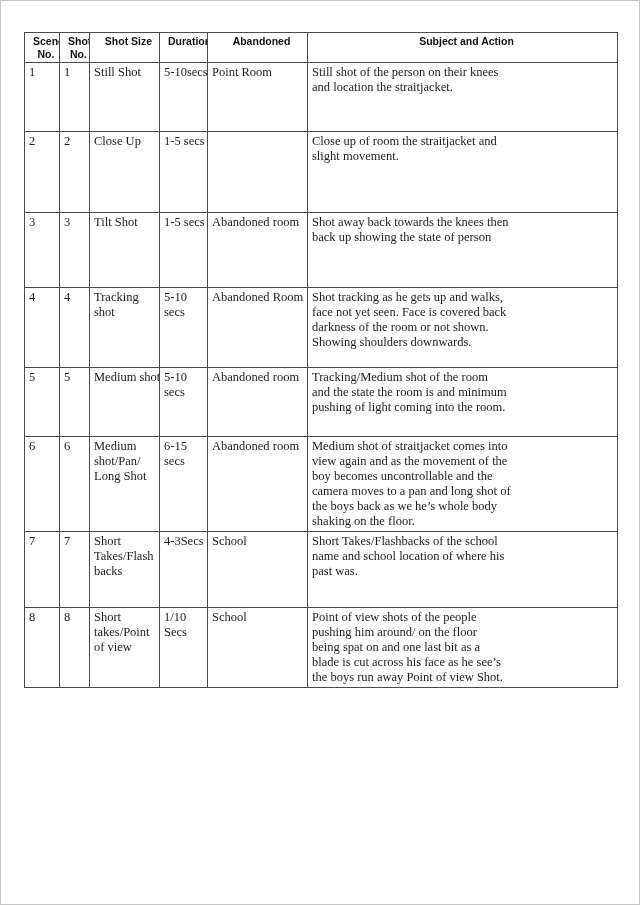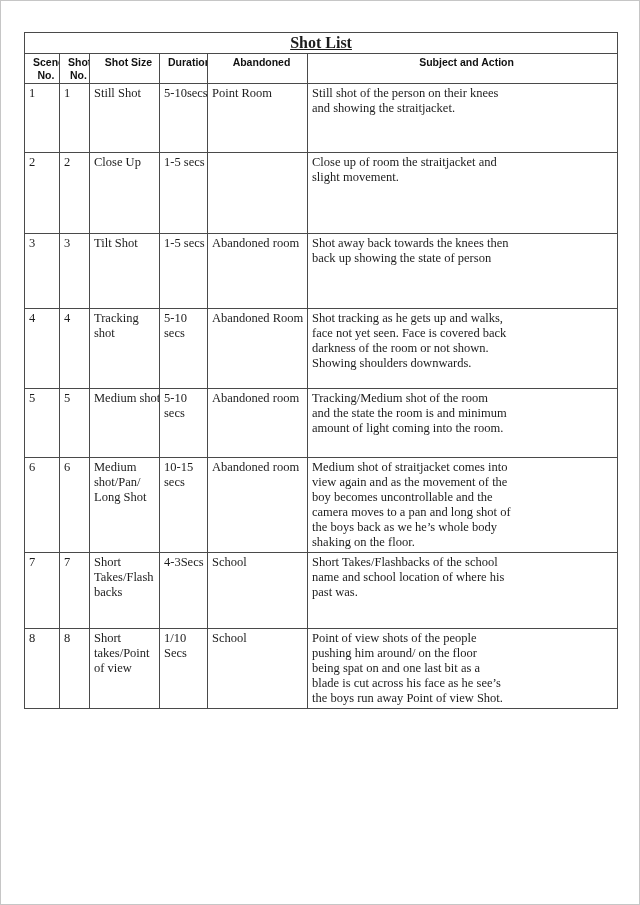--- a/index.html
+++ b/index.html
@@ -72,41 +72,36 @@
   <table class="shotlist">
     <colgroup>
       <col style="width:35px">
         <col style="width:30px">
         <col style="width:70px">
       <col style="width:48px">
         <col style="width:100px">
         <col style="width:310px">
     </colgroup>
     <tbody>
-        <tr>
-      <td class="title-cell" colspan="6">
-        <span class="title-text">Shot List</span>
-      </td>
-    </tr>
     <tr>
       <th class="colhead">Scene No.</th>
       <th class="colhead">Shot No.</th>
       <th class="colhead">Shot Size</th>
       <th class="colhead">Duration</th>
       <th class="colhead">Abandoned</th>
       <th class="colhead">Subject and Action</th>
     </tr>
     <tr class="r1">
       <td class="cell">1</td>
       <td class="cell">1</td>
       <td class="cell">Still Shot</td>
       <td class="cell">5-10secs</td>
       <td class="cell">Point Room</td>
       <td class="cell subject">Still shot of the person on their knees
-and showing the straitjacket.</td>
+and location the straitjacket.</td>
     </tr>
     <tr class="r2">
       <td class="cell">2</td>
       <td class="cell">2</td>
       <td class="cell">Close Up</td>
       <td class="cell">1-5 secs</td>
       <td class="cell"></td>
       <td class="cell subject">Close up of room the straitjacket and
 slight movement.</td>
     </tr>
@@ -134,29 +129,29 @@
     </tr>
     <tr class="r5">
       <td class="cell">5</td>
       <td class="cell">5</td>
       <td class="cell">Medium shot</td>
       <td class="cell">5-10
 secs</td>
       <td class="cell">Abandoned room</td>
       <td class="cell subject">Tracking/Medium shot of the room
 and the state the room is and minimum
-amount of light coming into the room.</td>
+pushing of light coming into the room.</td>
     </tr>
     <tr class="r6">
       <td class="cell">6</td>
       <td class="cell">6</td>
       <td class="cell">Medium
 shot/Pan/
 Long Shot</td>
-      <td class="cell">10-15
+      <td class="cell">6-15
 secs</td>
       <td class="cell">Abandoned room</td>
       <td class="cell subject">Medium shot of straitjacket comes into
 view again and as the movement of the
 boy becomes uncontrollable and the
 camera moves to a pan and long shot of
 the boys back as we he’s whole body
 shaking on the floor.</td>
     </tr>
     <tr class="r7">

